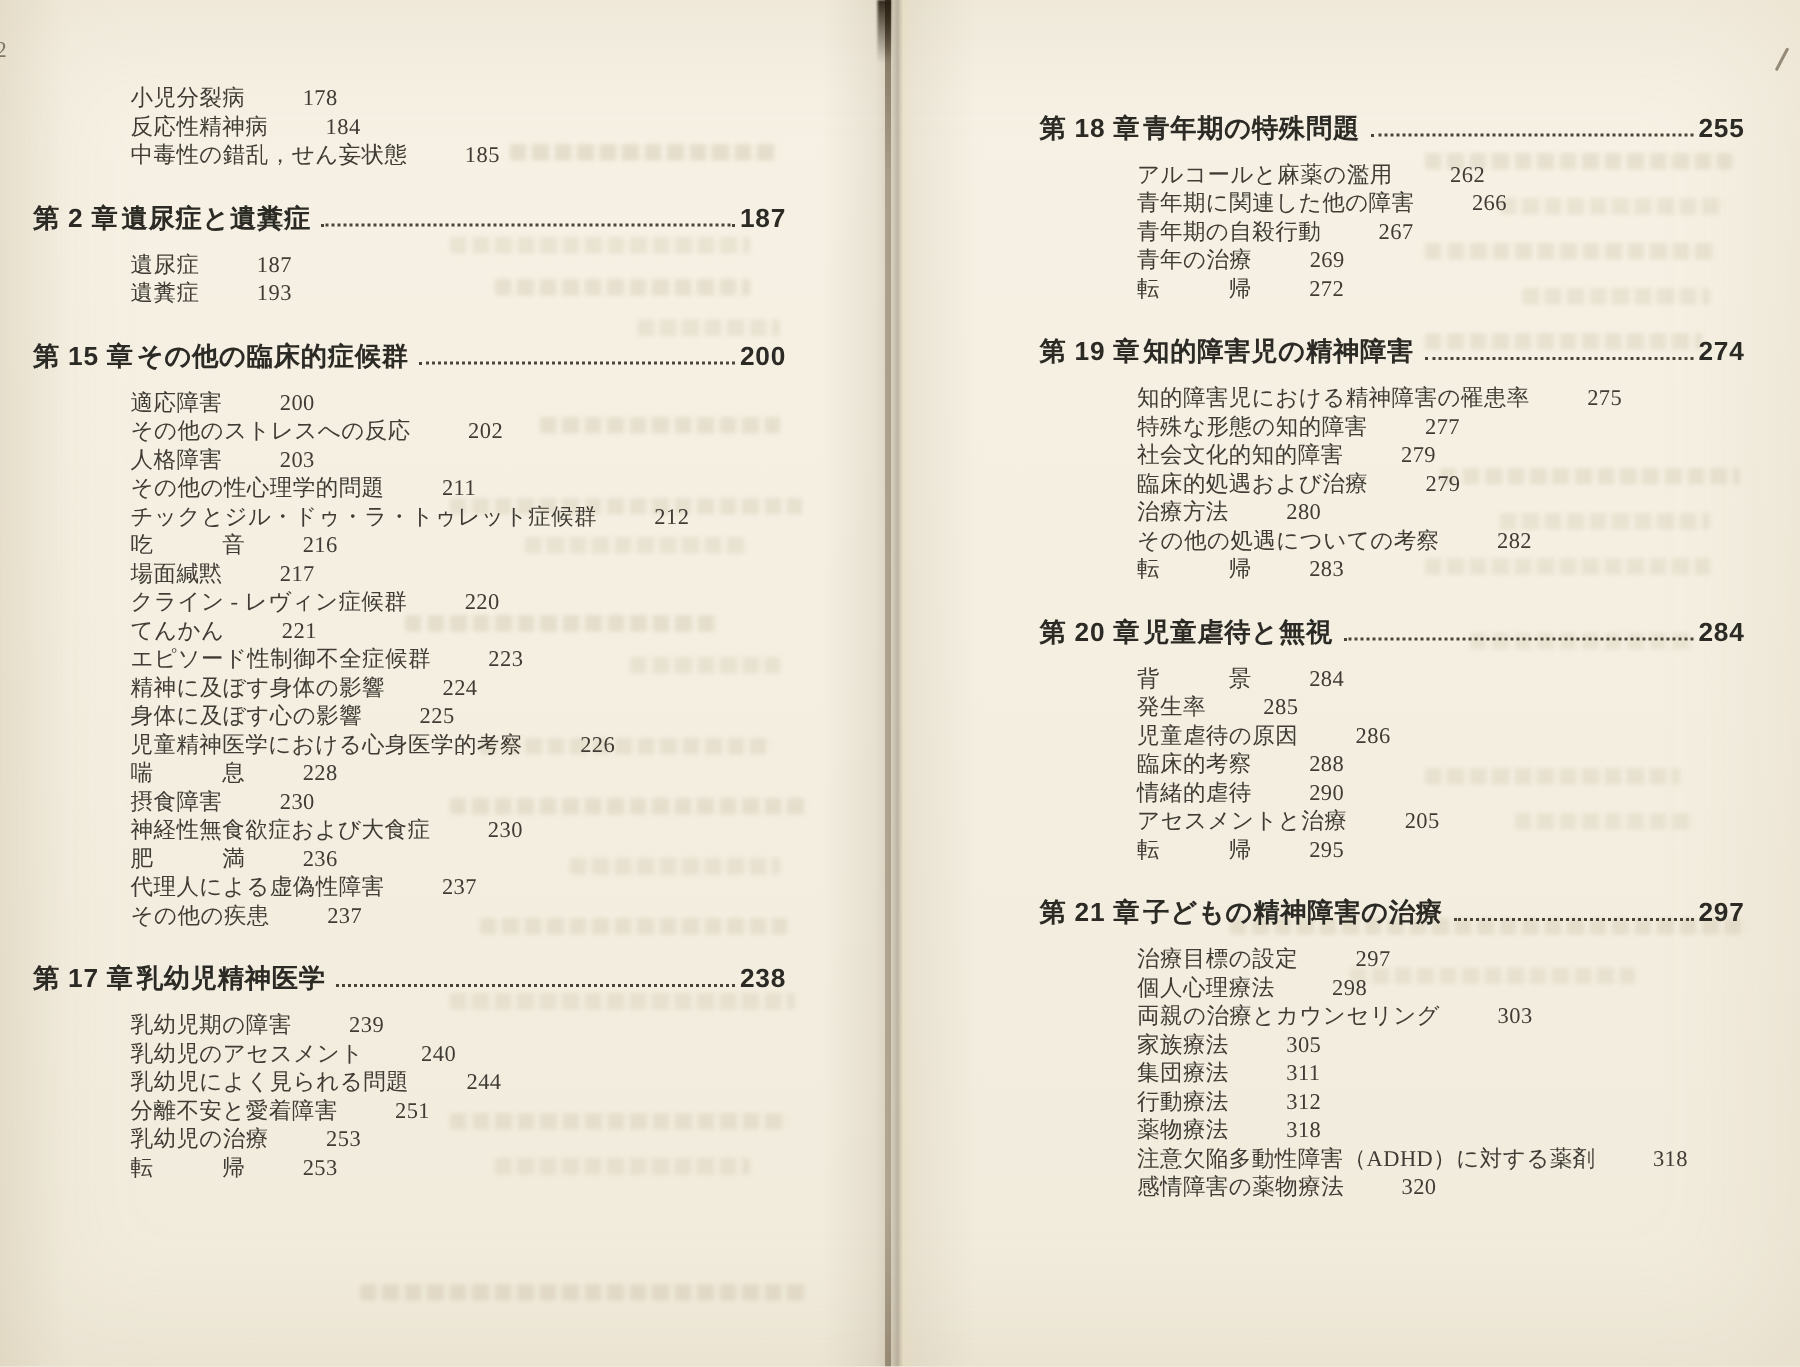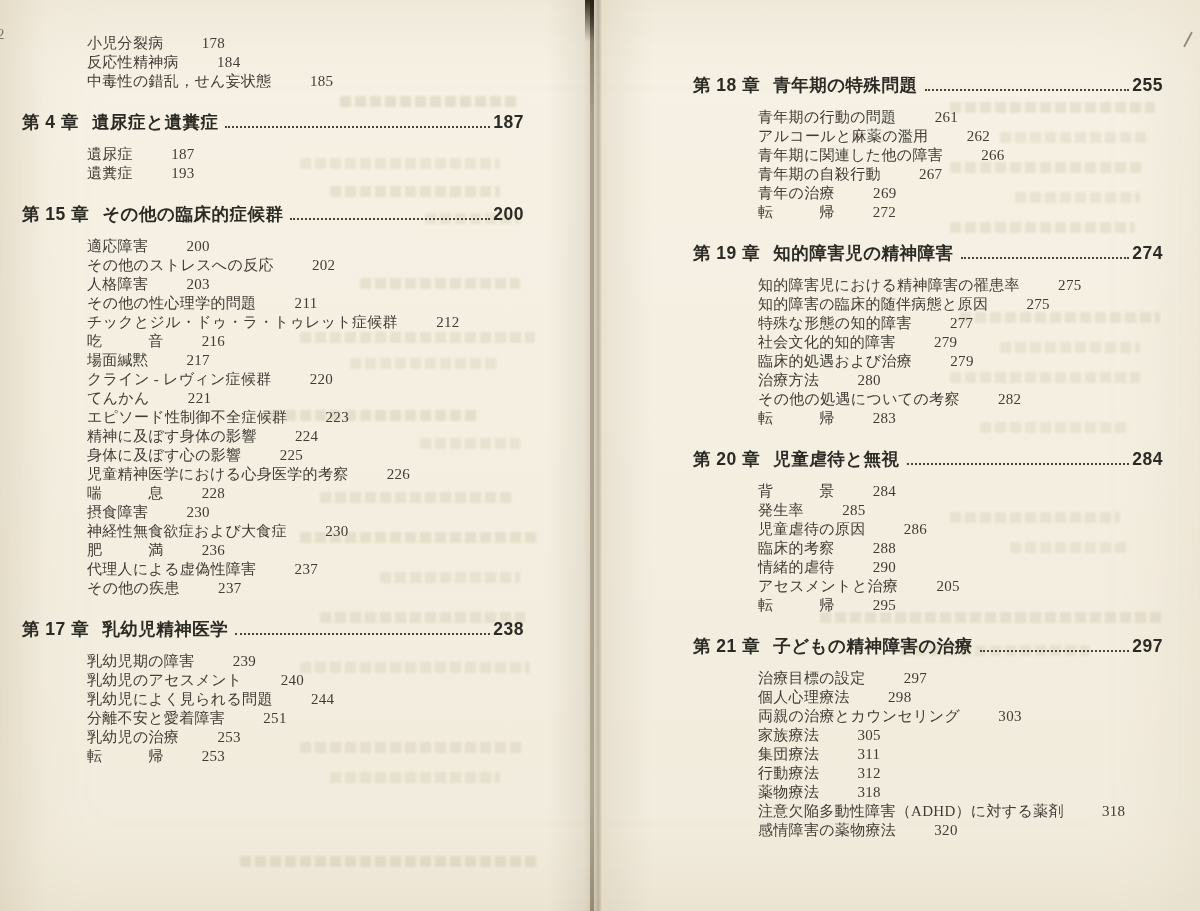--- a/index.html
+++ b/index.html
@@ -50,30 +50,30 @@
   }
   
   .bleed {
     position: absolute; height: 11px; border-radius: 2px;
     background: repeating-linear-gradient(90deg,
       rgba(167,152,118,0.30) 0 11px, rgba(167,152,118,0.02) 11px 15px);
     filter: blur(1.3px);
   }
   
   .col { position: absolute; top: 0; color: #3e3a33; }
-  #col-left  { left: 22px;  width: 502px; padding-top: 34px; }
+  #col-left  { left: 22px;  width: 502px; padding-top: 57px; }
   #col-right { left: 693px; width: 470px; padding-top: 54px; }
   .toc-section { margin: 0; }
   .chapter-head {
     display: flex; align-items: flex-end;
     font-family: "Liberation Sans", "DejaVu Sans", sans-serif;
     font-weight: 700; font-size: 17.5px; line-height: 22px; color: #2c2a25;
     margin: 20px 0 12px 0; letter-spacing: 0.5px;
   }
-  .chapter-no { white-space: pre; margin-right: 13px; }
+  .chapter-no { white-space: pre; margin-right: 2px; }
   .chapter-title { white-space: pre; }
   .leader {
     flex: 1 1 auto; min-width: 20px; height: 0;
     border-bottom: 2.6px dotted #494439;
     margin: 0 3px 5px 7px;
   }
   .chapter-page { font-weight: 700; }
   .items { padding-left: 65px; }
   .toc-item {
     font-size: 15px; line-height: 19px; white-space: pre;
@@ -123,21 +123,21 @@
   <div id="col-left" class="col">
       <section class="toc-section">
         <div class="items">
           <div class="toc-item"><span class="lbl">小児分裂病</span><span class="pg">178</span></div>
           <div class="toc-item"><span class="lbl">反応性精神病</span><span class="pg">184</span></div>
           <div class="toc-item"><span class="lbl">中毒性の錯乱，せん妄状態</span><span class="pg">185</span></div>
         </div>
       </section>
       <section class="toc-section">
         <div class="chapter-head">
-          <span class="chapter-no">第 4 章</span>
+          <span class="chapter-no">第 2 章</span>
           <span class="chapter-title">遺尿症と遺糞症</span>
           <span class="leader"></span>
           <span class="chapter-page">187</span>
         </div>
         <div class="items">
           <div class="toc-item"><span class="lbl">遺尿症</span><span class="pg">187</span></div>
           <div class="toc-item"><span class="lbl">遺糞症</span><span class="pg">193</span></div>
         </div>
       </section>
       <section class="toc-section">
@@ -192,38 +192,36 @@
     </div>
   <div id="col-right" class="col">
       <section class="toc-section">
         <div class="chapter-head">
           <span class="chapter-no">第 18 章</span>
           <span class="chapter-title">青年期の特殊問題</span>
           <span class="leader"></span>
           <span class="chapter-page">255</span>
         </div>
         <div class="items">
-          <div class="toc-item"><span class="lbl">青年期の行動の問題</span><span class="pg">261</span></div>
           <div class="toc-item"><span class="lbl">アルコールと麻薬の濫用</span><span class="pg">262</span></div>
           <div class="toc-item"><span class="lbl">青年期に関連した他の障害</span><span class="pg">266</span></div>
           <div class="toc-item"><span class="lbl">青年期の自殺行動</span><span class="pg">267</span></div>
           <div class="toc-item"><span class="lbl">青年の治療</span><span class="pg">269</span></div>
           <div class="toc-item"><span class="lbl">転　　　帰</span><span class="pg">272</span></div>
         </div>
       </section>
       <section class="toc-section">
         <div class="chapter-head">
           <span class="chapter-no">第 19 章</span>
           <span class="chapter-title">知的障害児の精神障害</span>
           <span class="leader"></span>
           <span class="chapter-page">274</span>
         </div>
         <div class="items">
           <div class="toc-item"><span class="lbl">知的障害児における精神障害の罹患率</span><span class="pg">275</span></div>
-          <div class="toc-item"><span class="lbl">知的障害の臨床的随伴病態と原因</span><span class="pg">275</span></div>
           <div class="toc-item"><span class="lbl">特殊な形態の知的障害</span><span class="pg">277</span></div>
           <div class="toc-item"><span class="lbl">社会文化的知的障害</span><span class="pg">279</span></div>
           <div class="toc-item"><span class="lbl">臨床的処遇および治療</span><span class="pg">279</span></div>
           <div class="toc-item"><span class="lbl">治療方法</span><span class="pg">280</span></div>
           <div class="toc-item"><span class="lbl">その他の処遇についての考察</span><span class="pg">282</span></div>
           <div class="toc-item"><span class="lbl">転　　　帰</span><span class="pg">283</span></div>
         </div>
       </section>
       <section class="toc-section">
         <div class="chapter-head">

